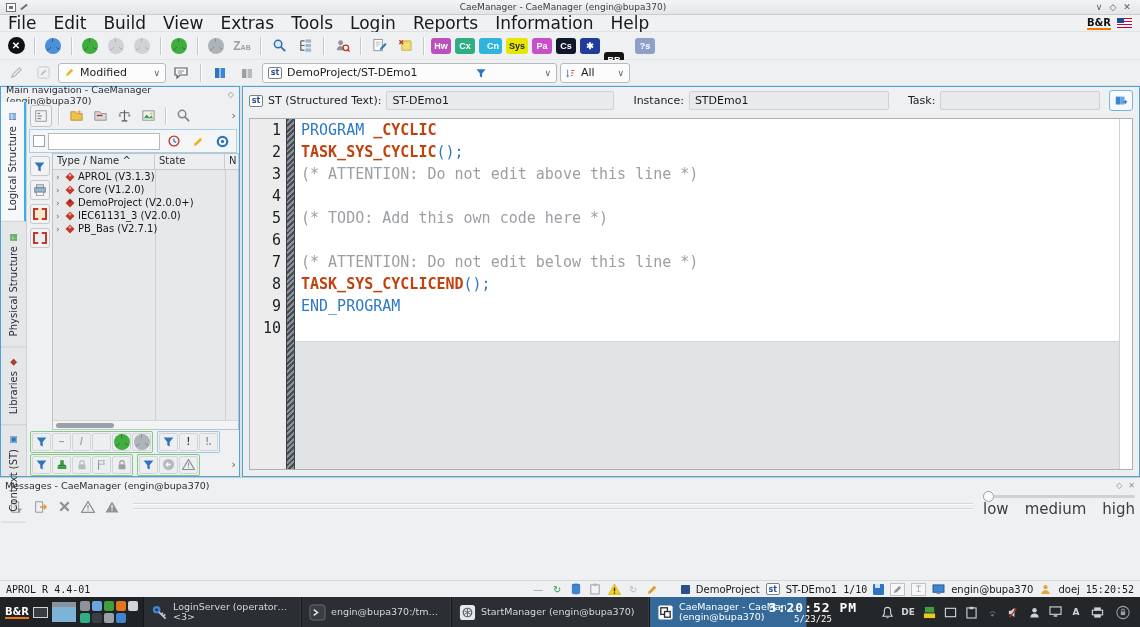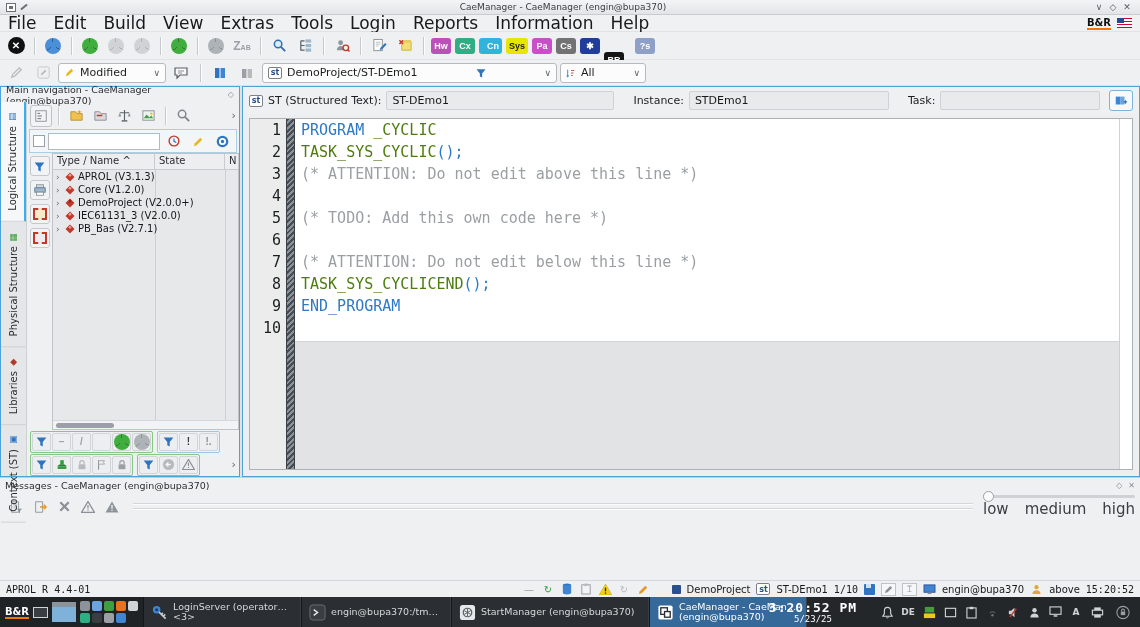--- a/index.html
+++ b/index.html
@@ -89,21 +89,21 @@
   .ed-body{flex:1;padding:4px 6px 6px;min-height:0;display:flex;}
   .editor{flex:1;border:1px solid #aeb1b4;display:flex;position:relative;background:#e4e5e6;min-width:0;}
   .gutter{width:36px;flex:0 0 36px;background:#ececed;display:flex;flex-direction:column;}
   .ln{height:22px;line-height:22px;text-align:right;padding-right:5px;font-family:"DejaVu Sans Mono",monospace;font-size:15px;color:#1b1e20;}
   .chain{width:9px;flex:0 0 9px;background:repeating-linear-gradient(135deg,#474d54 0 2px,#8d939b 2px 4px);border-left:1px solid #3a4046;border-right:1px solid #3a4046;}
   .codearea{flex:1;position:relative;min-width:0;display:flex;flex-direction:column;}
   .code-white{height:222px;flex:0 0 222px;background:#ffffff;position:relative;}
   .code-gray{flex:1;background:#e2e3e4;border-top:1px solid #d4d5d6;}
   .code-line{position:absolute;left:0;right:0;height:22px;line-height:22px;padding-left:6px;font-family:"DejaVu Sans Mono",monospace;font-size:15px;white-space:pre;}
   .tok-kw{color:#2e79c7;}
-  .tok-pl{color:#4d7c0f;}
+  .tok-pl{color:#c2410c;font-weight:bold;}
   .tok-cm{color:#9b9fa3;}
   .vtrack{width:13px;flex:0 0 13px;background:#fff;border-left:1px solid #cfd0d1;}
 
   
   .messages{height:103px;flex:0 0 103px;background:#eff0f1;border-top:1px solid #c9cccf;display:flex;flex-direction:column;}
   .msg-toolbar{height:27px;flex:0 0 27px;display:flex;align-items:center;gap:2px;padding:0 5px;}
   .grooves{flex:1;display:flex;flex-direction:column;gap:3px;margin:0 8px;}
   .groove{height:2px;background:#d4d7d9;border-bottom:1px solid #fbfbfb;}
   .slider-block{width:152px;flex:0 0 152px;display:flex;flex-direction:column;justify-content:center;}
   .slider-track{height:3px;background:#cfd2d4;border-radius:2px;position:relative;margin-bottom:2px;}
@@ -248,21 +248,21 @@
           <path d="M4 4l3-2h7v2z" fill="#e4cd5c"></path>
           <path d="M1.5 2.5l4 4M5.5 2.5l-4 4" stroke="#c0392b" stroke-width="1.6"></path>
         </svg>
       </button>
       <span class="sep"></span>
       <button class="badge" style="background: rgb(187, 79, 187); color: rgb(255, 255, 255);">Hw</button>
       <button class="badge" style="background: rgb(47, 174, 132); color: rgb(255, 255, 255);">Cx</button>
       <button class="badge" style="background: rgb(47, 181, 220); color: rgb(255, 255, 255); padding-left: 8px;">Cn</button>
       <button class="badge" style="background: rgb(230, 230, 0); color: rgb(34, 34, 34);">Sys</button>
       <button class="badge" style="background: rgb(200, 79, 200); color: rgb(255, 255, 255);">Pa</button>
-      <button class="badge" style="background: #737373; color: rgb(255, 255, 255);">Cs</button>
+      <button class="badge" style="background: #0f172a; color: rgb(255, 255, 255);">Cs</button>
       <button class="badge" style="background: rgb(31, 61, 153); color: rgb(255, 255, 255);">✱</button>
       <button class="badge" style="background: rgb(21, 21, 21); color: rgb(255, 255, 255); margin-top: 28px;">BR</button>
       <button class="badge" style="background: rgb(143, 160, 200); color: rgb(255, 255, 255); margin-left: 8px;">?s</button>
     </div>
 
   <div class="toolbar2">
     <span class="tbtn">
         <svg viewBox="0 0 16 16" width="15" height="15">
           <path d="M3 13l1-3 7-7 2 2-7 7z" fill="none" stroke="#b7babd" stroke-width="1.4"></path>
         </svg>
@@ -302,21 +302,21 @@
         </svg>
       </span>
     <div class="combo" style="width:295px">
       <span class="mini-badge">st</span>
       <span>DemoProject/ST-DEmo1</span>
       <svg viewBox="0 0 16 16" width="12" height="12" style="margin-left:auto">
           <path d="M2 3h12L9.5 8.5V14l-3-1.5V8.5z" fill="#2f74c0"></path>
         </svg>
       <span class="chev">∨</span>
     </div>
-    <div class="combo" style="width:86px">
+    <div class="combo" style="width:70px">
       <svg viewBox="0 0 12 12" width="10" height="10">
           <path d="M2 2v8M1 9l1 2 1-2" fill="none" stroke="#2f74c0"></path>
           <path d="M6 3h4M6 6h3M6 9h2" stroke="#c0392b"></path>
         </svg>
       <span>All</span>
       <span class="chev">∨</span>
     </div>
   </div>
 
   <div class="main">
@@ -730,21 +730,21 @@
             <rect x="5" y="9.5" width="4" height="1.5" fill="#8a9096"></rect>
           </svg>
         </span>
       <span>engin@bupa370</span>
       <span class="sb-ic">
           <svg viewBox="0 0 12 12" width="11" height="11">
             <circle cx="6" cy="3.5" r="2.3" fill="#e0a839"></circle>
             <path d="M1.5 11c0-2.8 2-4.2 4.5-4.2s4.5 1.4 4.5 4.2z" fill="#e0a839"></path>
           </svg>
         </span>
-      <span>above</span>
+      <span>doej</span>
       <span class="mono">15:20:52</span>
     </div>
   </div>
 
   <div class="taskbar">
     <div class="tk-left">
       <span class="tk-brand">B&amp;R</span>
       <span class="pager"></span>
       <span class="preview"></span>
       <span class="launchers" id="launchers">

